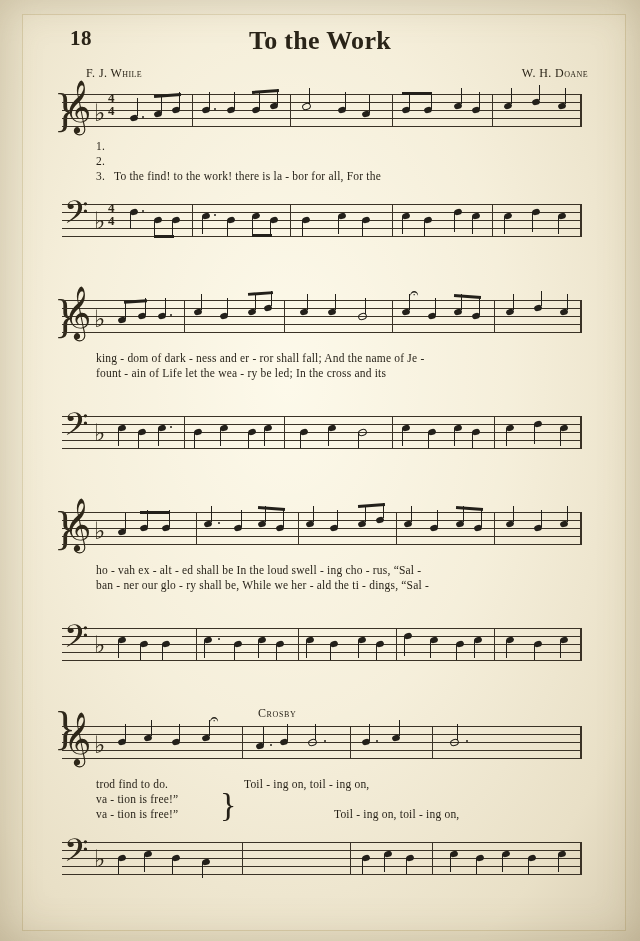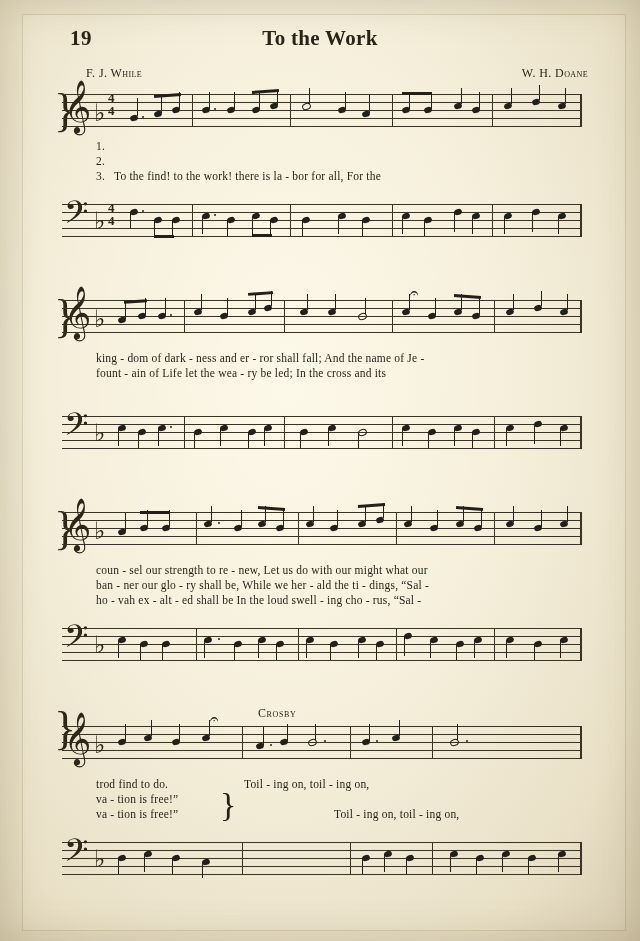--- a/index.html
+++ b/index.html
@@ -60,21 +60,21 @@
     font-weight: bold;
     color: #2a2418;
     letter-spacing: 0.5px;
   }
   .song-title {
     position: absolute;
     left: 0;
     right: 0;
     top: 26px;
     text-align: center;
-    font-size: 21px;
+    font-size: 26px;
     font-weight: bold;
     color: #2a2418;
     letter-spacing: 0.3px;
   }
   .composer-left {
     position: absolute;
     left: 86px;
     top: 66px;
     font-size: 12px;
     color: #2a2418;
@@ -229,21 +229,21 @@
     font-family: "Liberation Serif", serif;
   }
 </style>
 </head>
 <body>
 
 <div class="page">
   <div class="sheet"></div>
   <div class="content">
 
-    <div class="page-number">19</div>
+    <div class="page-number">18</div>
     <div class="song-title">To the Work</div>
     <div class="composer-left">F. J. While</div>
     <div class="composer-right">W. H. Doane</div>
 
     <div class="system" style="top:94px;">
       <span class="sysbrace" style="top:-6px;">}</span>
 
       <div class="staff">
         <div class="line l1"></div>
           <div class="line l2"></div>
@@ -569,27 +569,24 @@
         <div class="head" style="left:444px; top:9px;"></div>
           <div class="stem" style="left:451px; top:-6px; height:16px;"></div>
         <div class="head" style="left:472px; top:13px;"></div>
           <div class="stem" style="left:479px; top:-2px; height:17px;"></div>
         <div class="head" style="left:498px; top:9px;"></div>
           <div class="stem" style="left:505px; top:-6px; height:16px;"></div>
       </div>
 
       <div class="lyrics" style="left:0px; top:52px;">
         <div class="lyric-line">
-          <span class="word" style="left:34px;">coun - sel our strength to re - new, Let us do with our might what our</span>
+          <span class="word" style="left:34px;">ho - vah ex - alt - ed shall be In the loud swell - ing cho - rus, “Sal -</span>
         </div>
         <div class="lyric-line">
           <span class="word" style="left:34px;">ban - ner our glo - ry shall be, While we her - ald the ti - dings, “Sal -</span>
-        </div>
-        <div class="lyric-line">
-          <span class="word" style="left:34px;">ho - vah ex - alt - ed shall be In the loud swell - ing cho - rus, “Sal -</span>
         </div>
       </div>
 
       <div class="staff" style="position:absolute; left:0; top:116px; width:520px;">
         <div class="line l1"></div>
           <div class="line l2"></div>
           <div class="line l3"></div>
           <div class="line l4"></div>
           <div class="line l5"></div>
         <span class="clef bass">𝄢</span>

